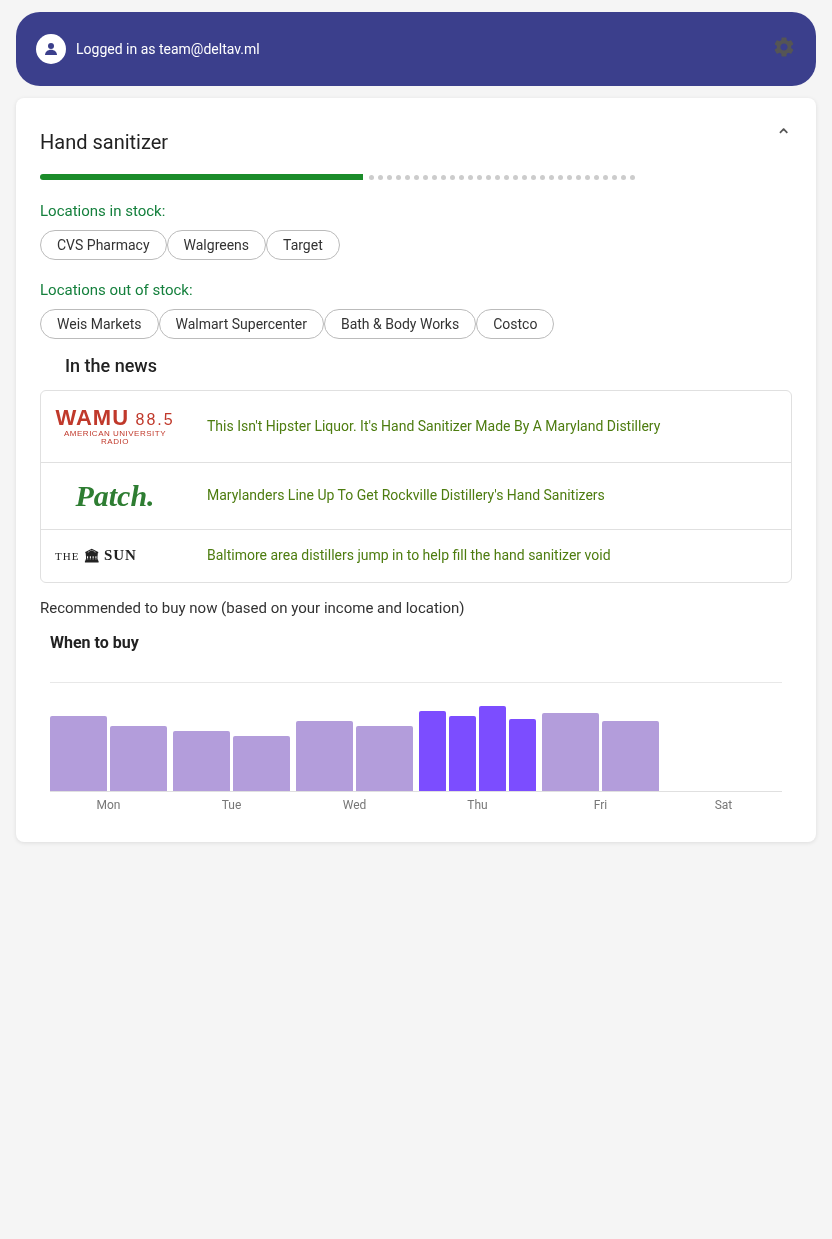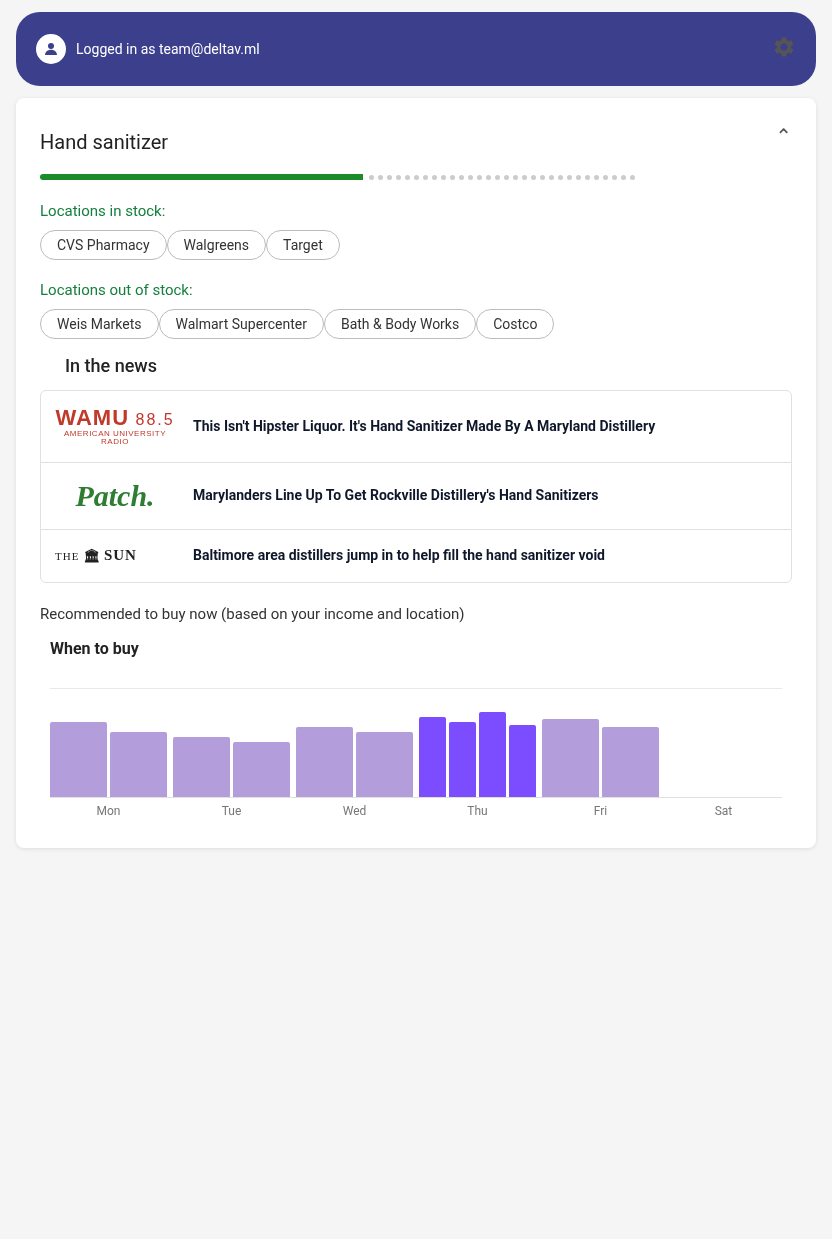--- a/index.html
+++ b/index.html
@@ -160,36 +160,35 @@
       border: 1px solid #e0e0e0;
       border-radius: 6px;
       overflow: hidden;
       margin-bottom: 16px;
     }
     .news-item {
       display: flex;
       align-items: center;
       padding: 16px 14px;
       border-bottom: 1px solid #e0e0e0;
-      gap: 18px;
+      gap: 32px;
       cursor: pointer;
     }
     .news-item:last-child {
       border-bottom: none;
     }
     .news-logo {
       width: 120px;
       flex-shrink: 0;
       text-align: center;
     }
     .news-headline {
       font-size: 14px;
-      color: #0f172a;
+      color: #4d7c0f;
       line-height: 1.4;
-      font-weight: bold;
     }
 
     
     .wamu-logo {
       font-family: Arial, sans-serif;
       line-height: 1;
     }
     .wamu-main {
       font-size: 22px;
       font-weight: 900;
@@ -234,21 +233,21 @@
     .sun-the {
       font-size: 11px;
       font-weight: 400;
       letter-spacing: 1px;
     }
 
     
     .recommend-text {
       font-size: 15px;
       color: #333;
-      margin-top: 22px;
+      margin-top: 16px;
       margin-bottom: 16px;
     }
 
     
     .when-to-buy-title {
       font-size: 16px;
       font-weight: 700;
       color: #222;
       margin-bottom: 20px;
       margin-left: 10px;

